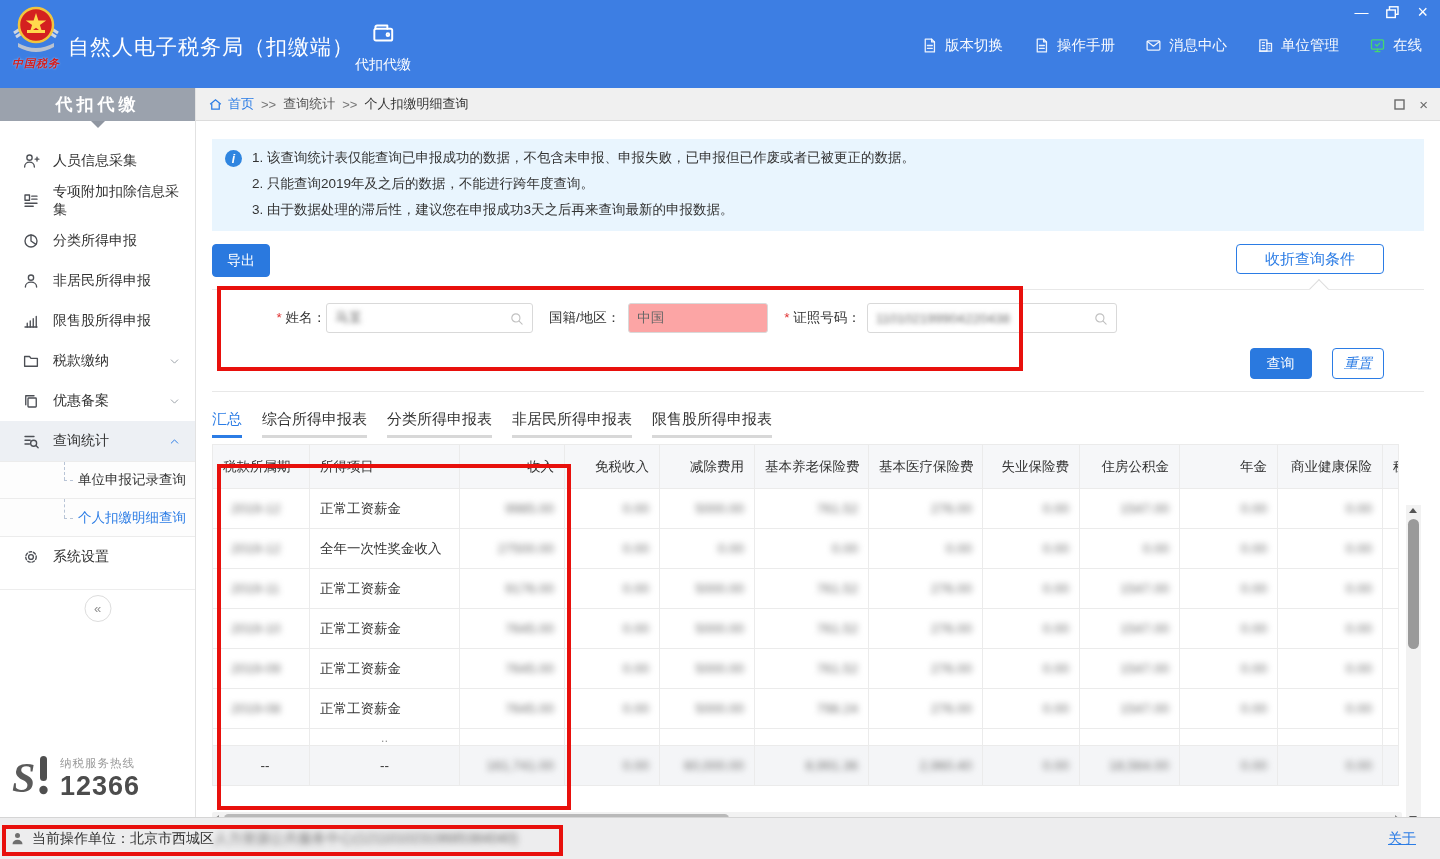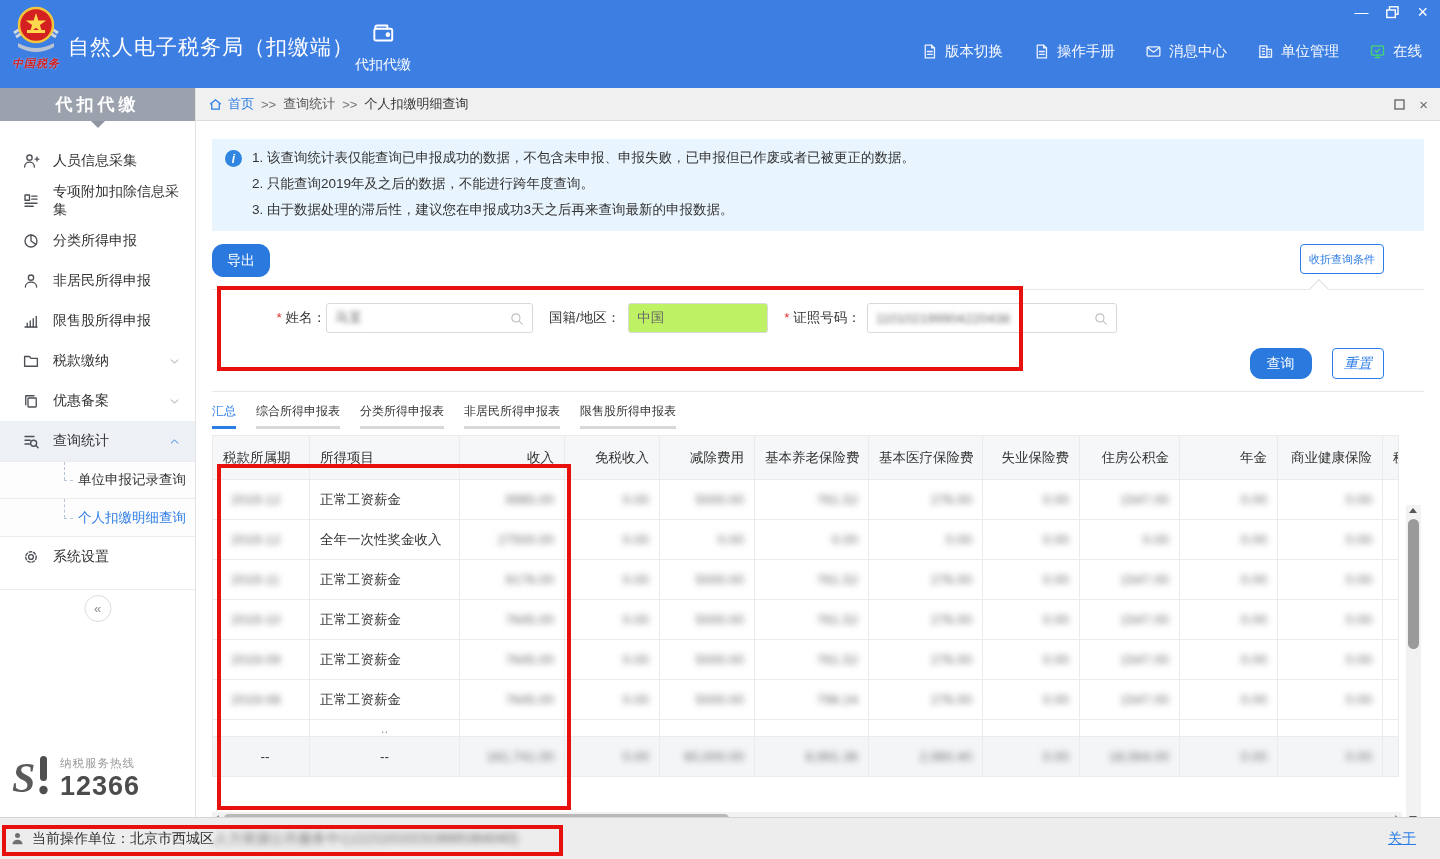--- a/index.html
+++ b/index.html
@@ -10,21 +10,21 @@
   
   .header { position:absolute; left:0; top:0; width:100%; height:88px; background:#3d7ee3; color:#fff; }
   .logo { position:absolute; left:7px; top:3px; width:58px; text-align:center; }
   .emblem { width:52px; height:52px; display:block; margin:0 auto; }
   .logo-text { color:#d21f1f; font-size:11px; font-weight:bold; font-style:italic; letter-spacing:1px;
     text-shadow:0 0 2px rgba(255,255,255,.6); margin-top:1px; white-space:nowrap; }
   .app-title { position:absolute; left:68px; top:33px; font-size:21px; font-weight:500; letter-spacing:1px; }
   .module-tab { position:absolute; left:352px; top:20px; width:62px; text-align:center; cursor:pointer; }
   .module-tab .mt-icon svg { width:26px; height:26px; }
   .module-tab .mt-label { font-size:14px; margin-top:6px; }
-  .header-nav { position:absolute; right:18px; top:42px; display:flex; gap:30px; align-items:center;
+  .header-nav { position:absolute; right:18px; top:36px; display:flex; gap:30px; align-items:center;
     font-size:14.5px; color:rgba(255,255,255,.96); }
   .hnav-item { display:flex; align-items:center; gap:7px; cursor:pointer; white-space:nowrap; }
   .hnav-item .hicon svg { width:17px; height:17px; display:block; color:rgba(255,255,255,.9); }
   .hnav-item .hicon.green svg { color:#45d86d; }
   .win-controls { position:absolute; right:12px; top:5px; display:flex; gap:18px; align-items:center;
     font-size:14px; color:#fff; }
   .win-controls span { cursor:pointer; line-height:14px; }
   .win-controls svg { width:13px; height:13px; display:block; }
 
   
@@ -74,48 +74,48 @@
   
   .content { position:absolute; left:196px; top:121px; right:0; bottom:33px; background:#fff;
     padding:18px 16px 0 16px; overflow:hidden; }
   .notice { background:#e9f5fe; padding:6px 16px 8px 40px; font-size:13.5px; color:#333;
     line-height:26px; position:relative; }
   .notice .info-icon { position:absolute; left:13px; top:11px; width:17px; height:17px; border-radius:50%;
     background:#2f85e0; color:#fff; font-size:12px; font-weight:bold; font-style:italic;
     display:flex; align-items:center; justify-content:center; }
   .toolbar { margin-top:13px; height:33px; position:relative; }
   .btn { display:inline-flex; align-items:center; justify-content:center; cursor:pointer;
-    font-size:14px; border-radius:11px; }
+    font-size:14px; border-radius:4px; }
   .btn-primary { background:#2a79df; color:#fff; border:1px solid #2a79df; }
   .btn-outline { background:#fff; color:#2b7ce5; border:1px solid #2b7ce5; border-radius:4px; }
   .export-btn { width:58px; height:33px; }
-  .collapse-query-btn { position:absolute; right:40px; top:0; height:30px; padding:0 8px; font-size:11px; }
+  .collapse-query-btn { position:absolute; right:40px; top:0; height:30px; padding:0 28px; font-size:15px; }
   .query-panel { margin-top:12px; border-top:1px solid #e8e8e8; border-bottom:1px solid #e8e8e8;
     padding:13px 0 12px; position:relative; }
   .qnotch { position:absolute; top:-8px; right:98px; width:14px; height:14px; background:#fff;
     border-left:1px solid #ddd; border-top:1px solid #ddd; transform:rotate(45deg); }
   .qrow { display:flex; align-items:center; font-size:13.5px; color:#333; margin-bottom:12px; }
   .qrow:last-of-type { margin-bottom:0; }
   .qlabel { width:114px; text-align:right; white-space:nowrap; flex:0 0 auto; }
   .req::before { content:"* "; color:#e03030; }
   .input-box { height:30px; border:1px solid #d9d9d9; border-radius:3px; background:#fff;
     display:flex; align-items:center; padding:0 8px; font-size:13.5px; color:#333; position:relative; }
   .input-box .ival { flex:1; white-space:nowrap; overflow:hidden; }
   .input-box .iicon { flex:0 0 auto; color:#c0c0c0; }
   .input-box .iicon svg { width:15px; height:15px; display:block; }
-  .input-box.disabled { background:#bef264; color:#666; }
+  .input-box.disabled { background:#fca5a5; color:#666; }
   .w150 { width:150px; } .w207 { width:207px; } .w140 { width:140px; } .w250 { width:250px; }
   .zhi { margin:0 18px; }
   .inline-label { margin-left:16px; white-space:nowrap; }
   .qbuttons { margin-top:15px; text-align:right; padding-right:40px; }
   .search-btn { width:62px; height:31px; }
   .reset-btn { width:52px; height:31px; margin-left:16px;font-style:italic; }
 
   
-  .tabs { margin-top:11px; display:flex; gap:20px; font-size:12px; }
+  .tabs { margin-top:18px; display:flex; gap:20px; font-size:15px; }
   .tab { padding-bottom:9px; position:relative; color:#333; cursor:pointer; white-space:nowrap; }
   .tab::after { content:""; position:absolute; left:0; right:0; bottom:0; height:3px; background:#d8d8d8; }
   .tab.active { color:#2b7ce5; }
   .tab.active::after { background:#2b7ce5; }
 
   
   .table-wrap { margin-top:6px; width:1190px; overflow:hidden; }
   table.grid { border-collapse:collapse; table-layout:fixed; width:1186px; font-size:13.5px; color:#333; }
   .grid th, .grid td { border:1px solid #ebebeb; padding:0 10px; white-space:nowrap; overflow:hidden; }
   .grid th { background:#f6f7f9; height:44px; font-weight:normal; color:#333; }

